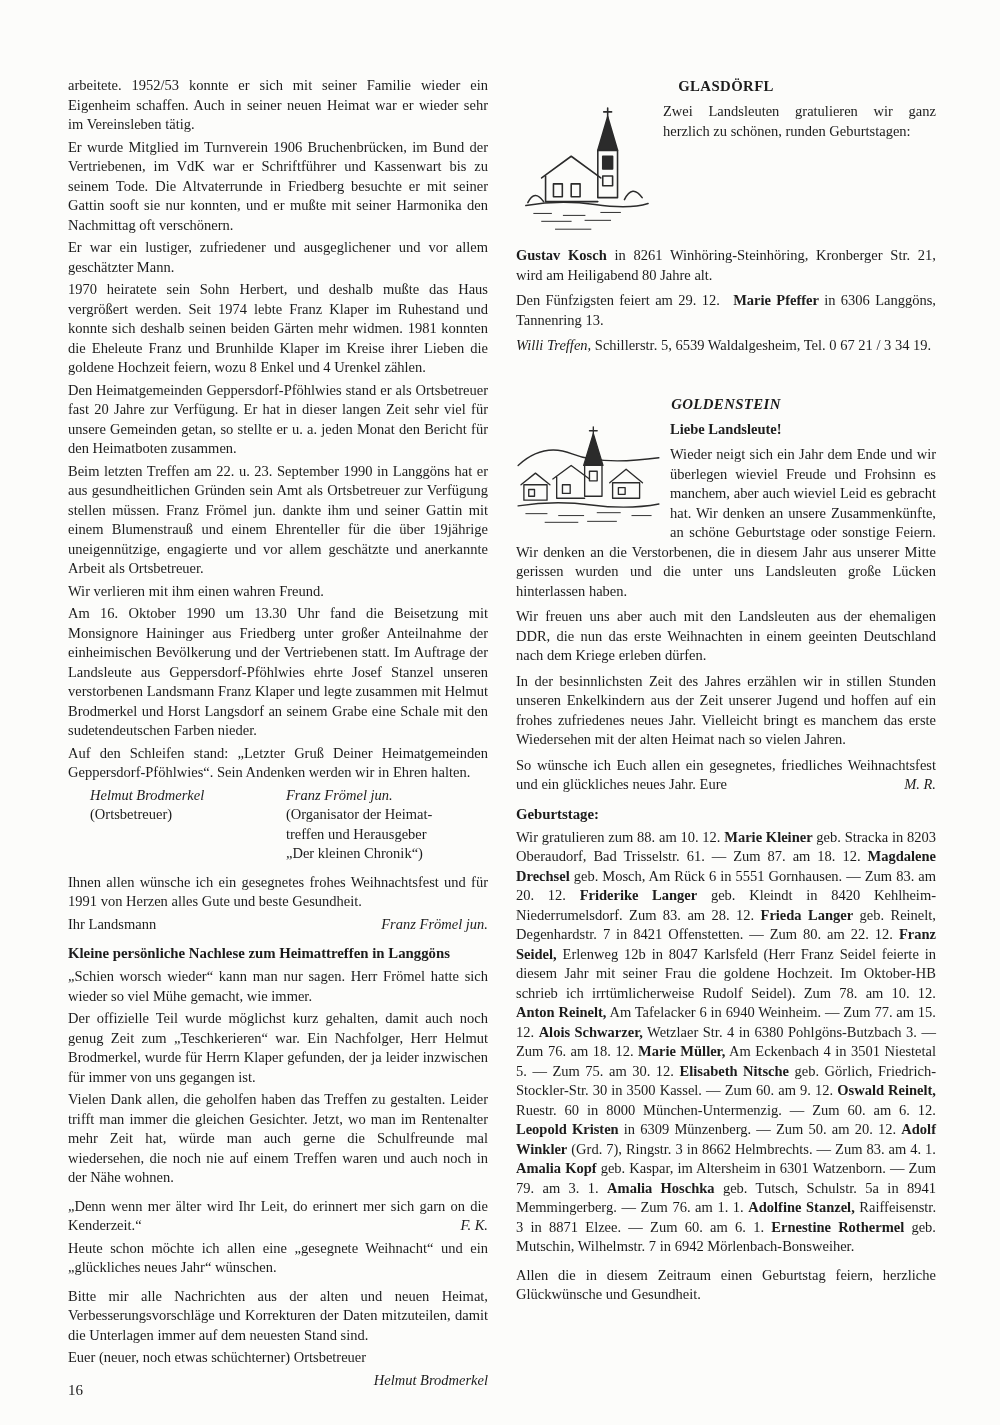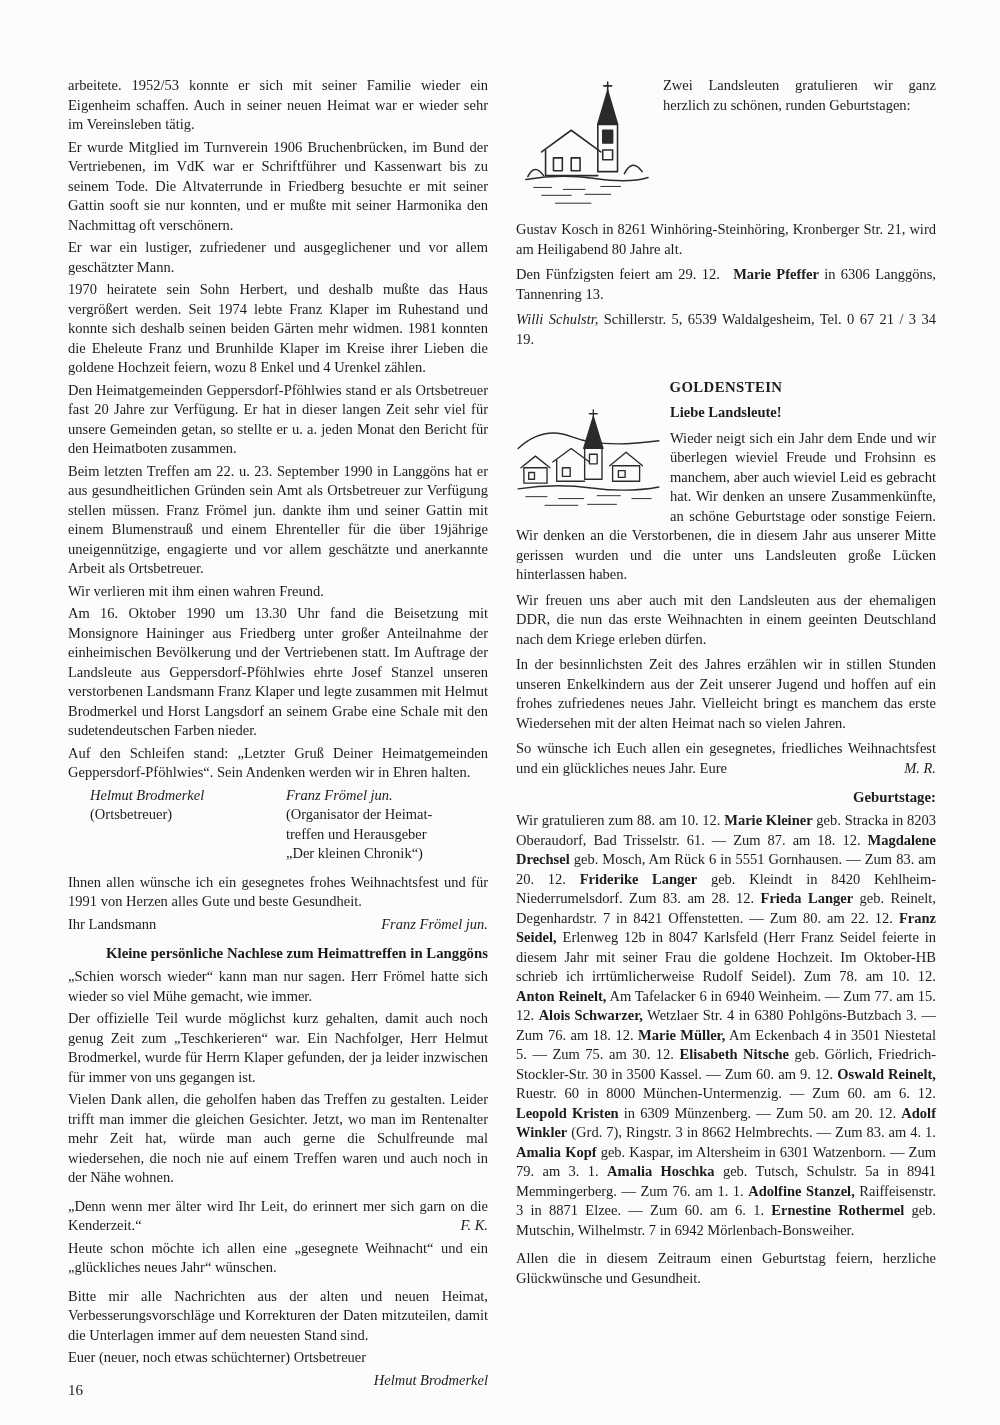--- a/index.html
+++ b/index.html
@@ -11,23 +11,23 @@
   }
   .columns { display:flex; gap:28px; }
   .col { width:421px; }
   .para {
     font-size:14.5px; line-height:19.5px; text-align:justify;
     margin:0 0 3px; hyphens:auto;
   }
   [data-name="right-column"] .para { margin-bottom:6px; }
   .heading { font-weight:700; font-size:14.8px; line-height:20px; margin:0 0 4px; }
   .heading.center { text-align:center; letter-spacing:.4px; margin-bottom:6px; }
-  .heading.left { text-align:right;font-family:Liberation Serif, serif; }
+  .heading.left { text-align:left;font-family:Liberation Serif, serif; }
   .mt { margin-top:9px; }
-  .mt-xl { margin-top:28px; }
+  .mt-xl { margin-top:38px;font-style:italic; }
   .align-right { text-align:right; }
   .fright { float:right; margin-left:12px; }
   .cols2 {
     display:flex; padding-left:22px; margin:2px 0 4px;
     font-size:14.5px; line-height:19.5px;
   }
   .cols2 .sigcol { width:196px; }
   .cols2 .sigcol + .sigcol { flex:1; }
   .wrap-block::after { content:""; display:block; clear:both; }
   .illustration { float:left; margin:3px 9px 3px 0; display:block; }
@@ -66,20 +66,21 @@
         <p class="para" data-name="paragraph"><span data-name="text-run">„Schien worsch wieder“ kann man nur sagen. Herr Frömel hatte sich wieder so viel Mühe gemacht, wie immer.</span></p>
         <p class="para" data-name="paragraph"><span data-name="text-run">Der offizielle Teil wurde möglichst kurz gehalten, damit auch noch genug Zeit zum „Teschkerieren“ war. Ein Nachfolger, Herr Helmut Brodmerkel, wurde für Herrn Klaper gefunden, der ja leider inzwischen für immer von uns gegangen ist.</span></p>
         <p class="para" data-name="paragraph"><span data-name="text-run">Vielen Dank allen, die geholfen haben das Treffen zu gestalten. Leider trifft man immer die gleichen Gesichter. Jetzt, wo man im Rentenalter mehr Zeit hat, würde man auch gerne die Schulfreunde mal wiedersehen, die noch nie auf einem Treffen waren und auch noch in der Nähe wohnen.</span></p>
         <p class="para mt" data-name="paragraph"><span data-name="text-run">„Denn wenn mer älter wird Ihr Leit, do erinnert mer sich garn on die Kenderzeit.“</span><span class="fright" data-name="right-aligned-text"><span data-name="text-run" style="font-style: italic;">F. K.</span></span></p>
         <p class="para" data-name="paragraph"><span data-name="text-run">Heute schon möchte ich allen eine „gesegnete Weihnacht“ und ein „glückliches neues Jahr“ wünschen.</span></p>
         <p class="para mt" data-name="paragraph"><span data-name="text-run">Bitte mir alle Nachrichten aus der alten und neuen Heimat, Verbesserungsvorschläge und Korrekturen der Daten mitzuteilen, damit die Unterlagen immer auf dem neuesten Stand sind.</span></p>
         <p class="para" data-name="paragraph"><span data-name="text-run">Euer (neuer, noch etwas schüchterner) Ortsbetreuer</span></p>
         <p class="para align-right" data-name="paragraph"><span data-name="text-run" style="font-style: italic;">Helmut Brodmerkel</span></p>
       </div>
     <div class="col" data-name="right-column">
+        <div class="heading center" data-name="section-heading-glasdoerfl">GLASDÖRFL</div>
         <div class="wrap-block" data-name="glasdoerfl-section">
   <span class="illustration" style="width:138px;height:138px" data-name="church-illustration">
     <svg viewBox="0 0 140 140" width="138" height="138" aria-hidden="true">
       <g fill="none" stroke="#2b2b2b" stroke-width="1.6" stroke-linecap="round" stroke-linejoin="round">
         <line x1="93" y1="3" x2="93" y2="13"></line>
         <line x1="89" y1="7" x2="97" y2="7"></line>
         <path d="M93 12 L103 46 L83 46 Z" fill="#2b2b2b"></path>
         <path d="M83 46 h20 v48 h-20 z" fill="#fcfcfa"></path>
         <path d="M88 52 h10 v13 h-10 z" fill="#2b2b2b"></path>
         <path d="M88 72 h10 v10 h-10 z"></path>
@@ -89,23 +90,23 @@
         <rect x="56" y="80" width="9" height="13"></rect>
         <path d="M10 102 Q45 96 80 101 T134 100"></path>
         <path d="M12 99 q7 -14 16 -1"></path>
         <path d="M110 96 q8 -16 18 -2"></path>
         <path d="M18 110 h18 M48 112 h22 M86 109 h20 M26 118 h30 M70 117 h26 M40 126 h36" stroke-width="1"></path>
       </g>
     </svg>
   </span>
           <p class="para" data-name="paragraph"><span data-name="text-run">Zwei Landsleuten gratulieren wir ganz herzlich zu schönen, runden Geburtstagen:</span></p>
         </div>
-        <p class="para" data-name="paragraph"><span data-name="text-run" style="font-weight: normal;">Gustav Kosch</span><span data-name="text-run"> in 8261 Winhöring-Steinhöring, Kronberger Str. 21, wird am Heiligabend 80 Jahre alt.</span></p>
+        <p class="para" data-name="paragraph"><span data-name="text-run" style="font-weight: bold;">Gustav Kosch</span><span data-name="text-run"> in 8261 Winhöring-Steinhöring, Kronberger Str. 21, wird am Heiligabend 80 Jahre alt.</span></p>
         <p class="para" data-name="paragraph"><span data-name="text-run">Den Fünfzigsten feiert am 29. 12. </span><span data-name="text-run" style="font-weight: bold; margin-left: 8px;">Marie Pfeffer</span><span data-name="text-run"> in 6306 Langgöns, Tannenring 13.</span></p>
-        <p class="para" data-name="paragraph"><span data-name="text-run" style="font-style: italic;">Willi Schulstr,</span><span data-name="text-run"> Schillerstr. 5, 6539 Waldalgesheim, Tel. 0 67 21 / 3 34 19.</span></p>
+        <p class="para" data-name="paragraph"><span data-name="text-run" style="font-style: italic;">Willi Treffen,</span><span data-name="text-run"> Schillerstr. 5, 6539 Waldalgesheim, Tel. 0 67 21 / 3 34 19.</span></p>
         <div class="heading center mt-xl" data-name="section-heading-goldenstein">GOLDENSTEIN</div>
         <div class="wrap-block" data-name="goldenstein-section">
   <span class="illustration" style="width:145px;height:108px" data-name="village-illustration">
     <svg viewBox="0 0 150 112" width="145" height="108" aria-hidden="true">
       <g fill="none" stroke="#2b2b2b" stroke-width="1.4" stroke-linecap="round" stroke-linejoin="round">
         <path d="M2 44 Q28 20 58 32 T148 36"></path>
         <line x1="80" y1="4" x2="80" y2="12"></line>
         <line x1="76" y1="8" x2="84" y2="8"></line>
         <path d="M80 11 L90 44 L70 44 Z" fill="#2b2b2b"></path>
         <path d="M71 44 h18 v32 h-18 z" fill="#fcfcfa"></path>

